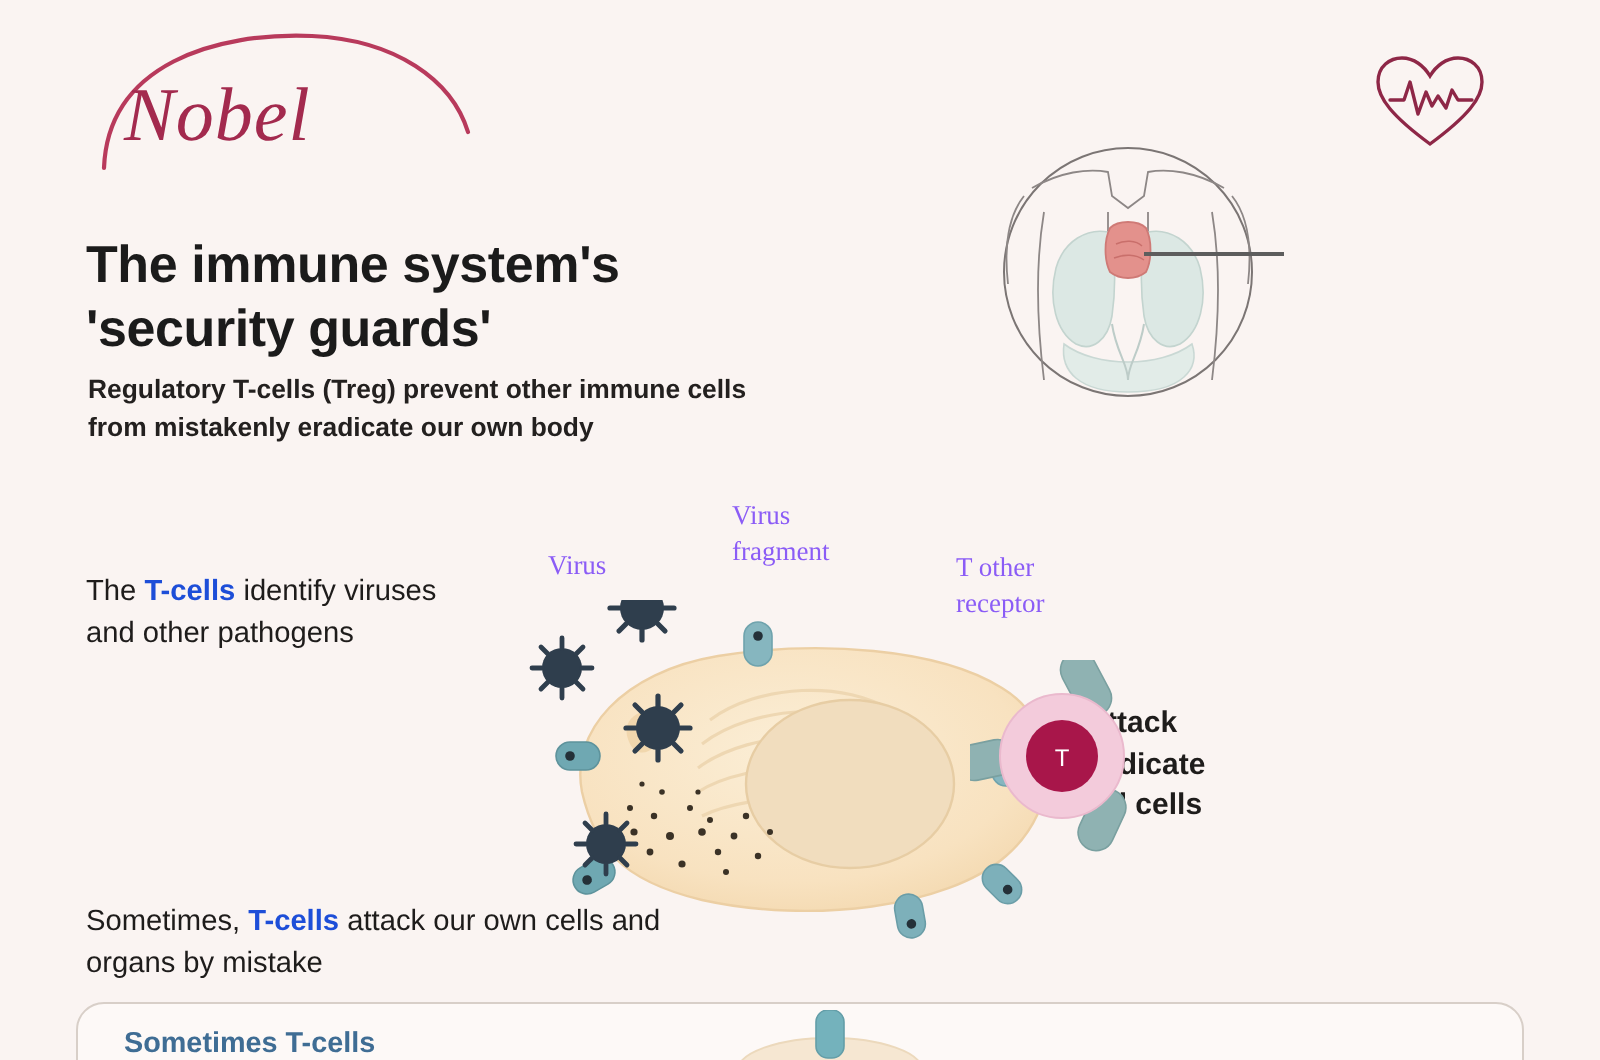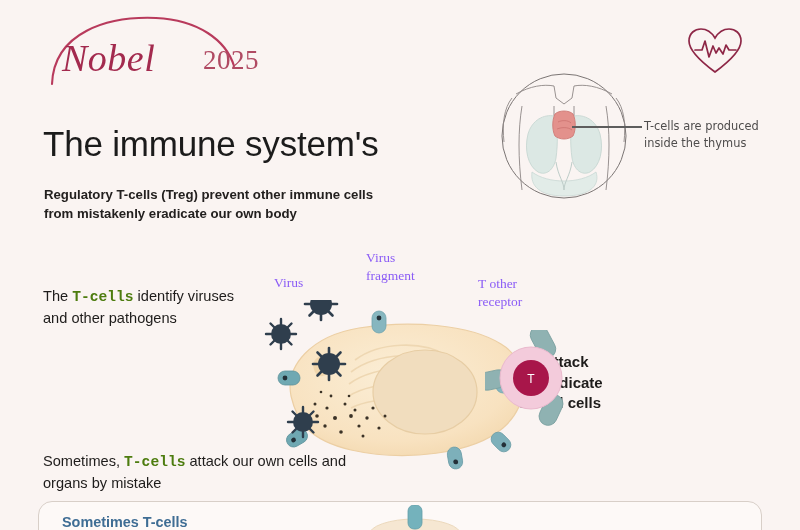--- a/index.html
+++ b/index.html
@@ -65,22 +65,22 @@
     width: 58px;
     height: 50px;
   }
 
   
   .page-title {
     position: absolute;
     left: 43px;
     top: 100px;
     width: 430px;
-    font-size: 35px;
-    font-weight: 400;
+    font-size: 26px;
+    font-weight: 700;
     line-height: 1.22;
     color: #1b1b1b;
     letter-spacing: -0.2px;
   }
   .page-subtitle {
     position: absolute;
     left: 44px;
     top: 186px;
     width: 400px;
     font-size: 13.2px;
@@ -114,21 +114,21 @@
     line-height: 1.45;
     color: #4f4d4d;
     font-family: "DejaVu Sans", sans-serif;
   }
 
   
   .copy {
     position: absolute;
     color: #1e1c1b;
   }
-  .copy b { color: #4d7c0f; font-family: Liberation Mono, monospace; }
+  .copy b { color: #1d4ed8; }
   .copy-identify {
     left: 43px;
     top: 286px;
     width: 200px;
     font-size: 14.6px;
     line-height: 1.42;
   }
   .copy-attack {
     left: 506px;
     top: 352px;
@@ -211,31 +211,31 @@
 </head>
 <body>
 
 <div id="infographic">
 
   <div class="nobel-logo">
     <svg class="nobel-arc" viewBox="0 0 240 72">
       <path d="M4 70 C 6 18, 60 2, 108 4 C 150 6, 178 26, 186 52" fill="none" stroke="#b83a5c" stroke-width="2.1" stroke-linecap="round"></path>
     </svg>
     <span class="nobel-word">Nobel</span>
-    <span class="nobel-year">2025</span>
   </div>
 
   <svg class="heart-icon" viewBox="0 0 58 50">
     <path d="M29 46 C 10 32, 3 23, 3 15 C 3 7, 9 3, 15 3 C 21 3, 26 7, 29 12
              C 32 7, 37 3, 43 3 C 49 3, 55 7, 55 15 C 55 23, 48 32, 29 46 Z" fill="none" stroke="#8e2747" stroke-width="1.7"></path>
     <path d="M9 24 L16 24 L19 15 L23 31 L27 20 L30 27 L33 22 L37 28 L40 19 L43 24 L50 24" fill="none" stroke="#8e2747" stroke-width="1.7" stroke-linejoin="round" stroke-linecap="round"></path>
   </svg>
 
   <h1 class="page-title">
     <span>The immune system's</span><br>
+    <span>'security guards'</span>
   </h1>
   <div class="page-subtitle">
     <span>Regulatory T-cells (Treg) prevent other immune cells</span><br>
     <span>from mistakenly eradicate our own body</span>
   </div>
 
   <svg class="thymus-figure" viewBox="0 0 152 128">
     <circle cx="76" cy="64" r="62" fill="none" stroke="#7b7574" stroke-width="1"></circle>
     <g stroke="#8d8786" stroke-width="0.9" fill="none">
       <path d="M28 22 C 42 14, 56 12, 66 14 L 68 26 L 76 32 L 84 26 L 86 14 C 96 12, 110 14, 124 22"></path>
@@ -255,24 +255,20 @@
     <path d="M44 100 C 60 112, 92 112, 108 100 C 112 112, 104 124, 76 124 C 52 124, 42 114, 44 100 Z" fill="#e2ece8" stroke="#c9d8d4" stroke-width="0.8"></path>
     <path d="M68 90 C 70 104, 76 110, 76 118" stroke="#bdccc8" stroke-width="1" fill="none"></path>
     <path d="M84 90 C 82 104, 76 110, 76 118" stroke="#bdccc8" stroke-width="1" fill="none"></path>
 
     <path d="M67 42 C 71 38, 81 38, 85 42 C 88 48, 88 58, 85 64 C 80 68, 72 68, 67 64
              C 64 58, 64 48, 67 42 Z" fill="#e3918c" stroke="#cf7a76" stroke-width="0.9"></path>
     <path d="M70 50 C 74 48, 80 48, 83 51" stroke="#c96f6b" stroke-width="0.7" fill="none"></path>
     <path d="M69 57 C 74 55, 80 55, 84 58" stroke="#c96f6b" stroke-width="0.7" fill="none"></path>
   </svg>
   <div class="thymus-leader"></div>
-  <div class="thymus-caption">
-    <span>T-cells are produced</span><br>
-    <span>inside the thymus</span>
-  </div>
 
   <div class="copy copy-identify">
     <span>The </span><b>T-cells</b><span> identify viruses and other pathogens</span>
   </div>
 
   <div class="copy copy-attack">
     <span>They attack</span><br>
     <span>and eradicate</span><br>
     <span>infected cells</span>
   </div>

